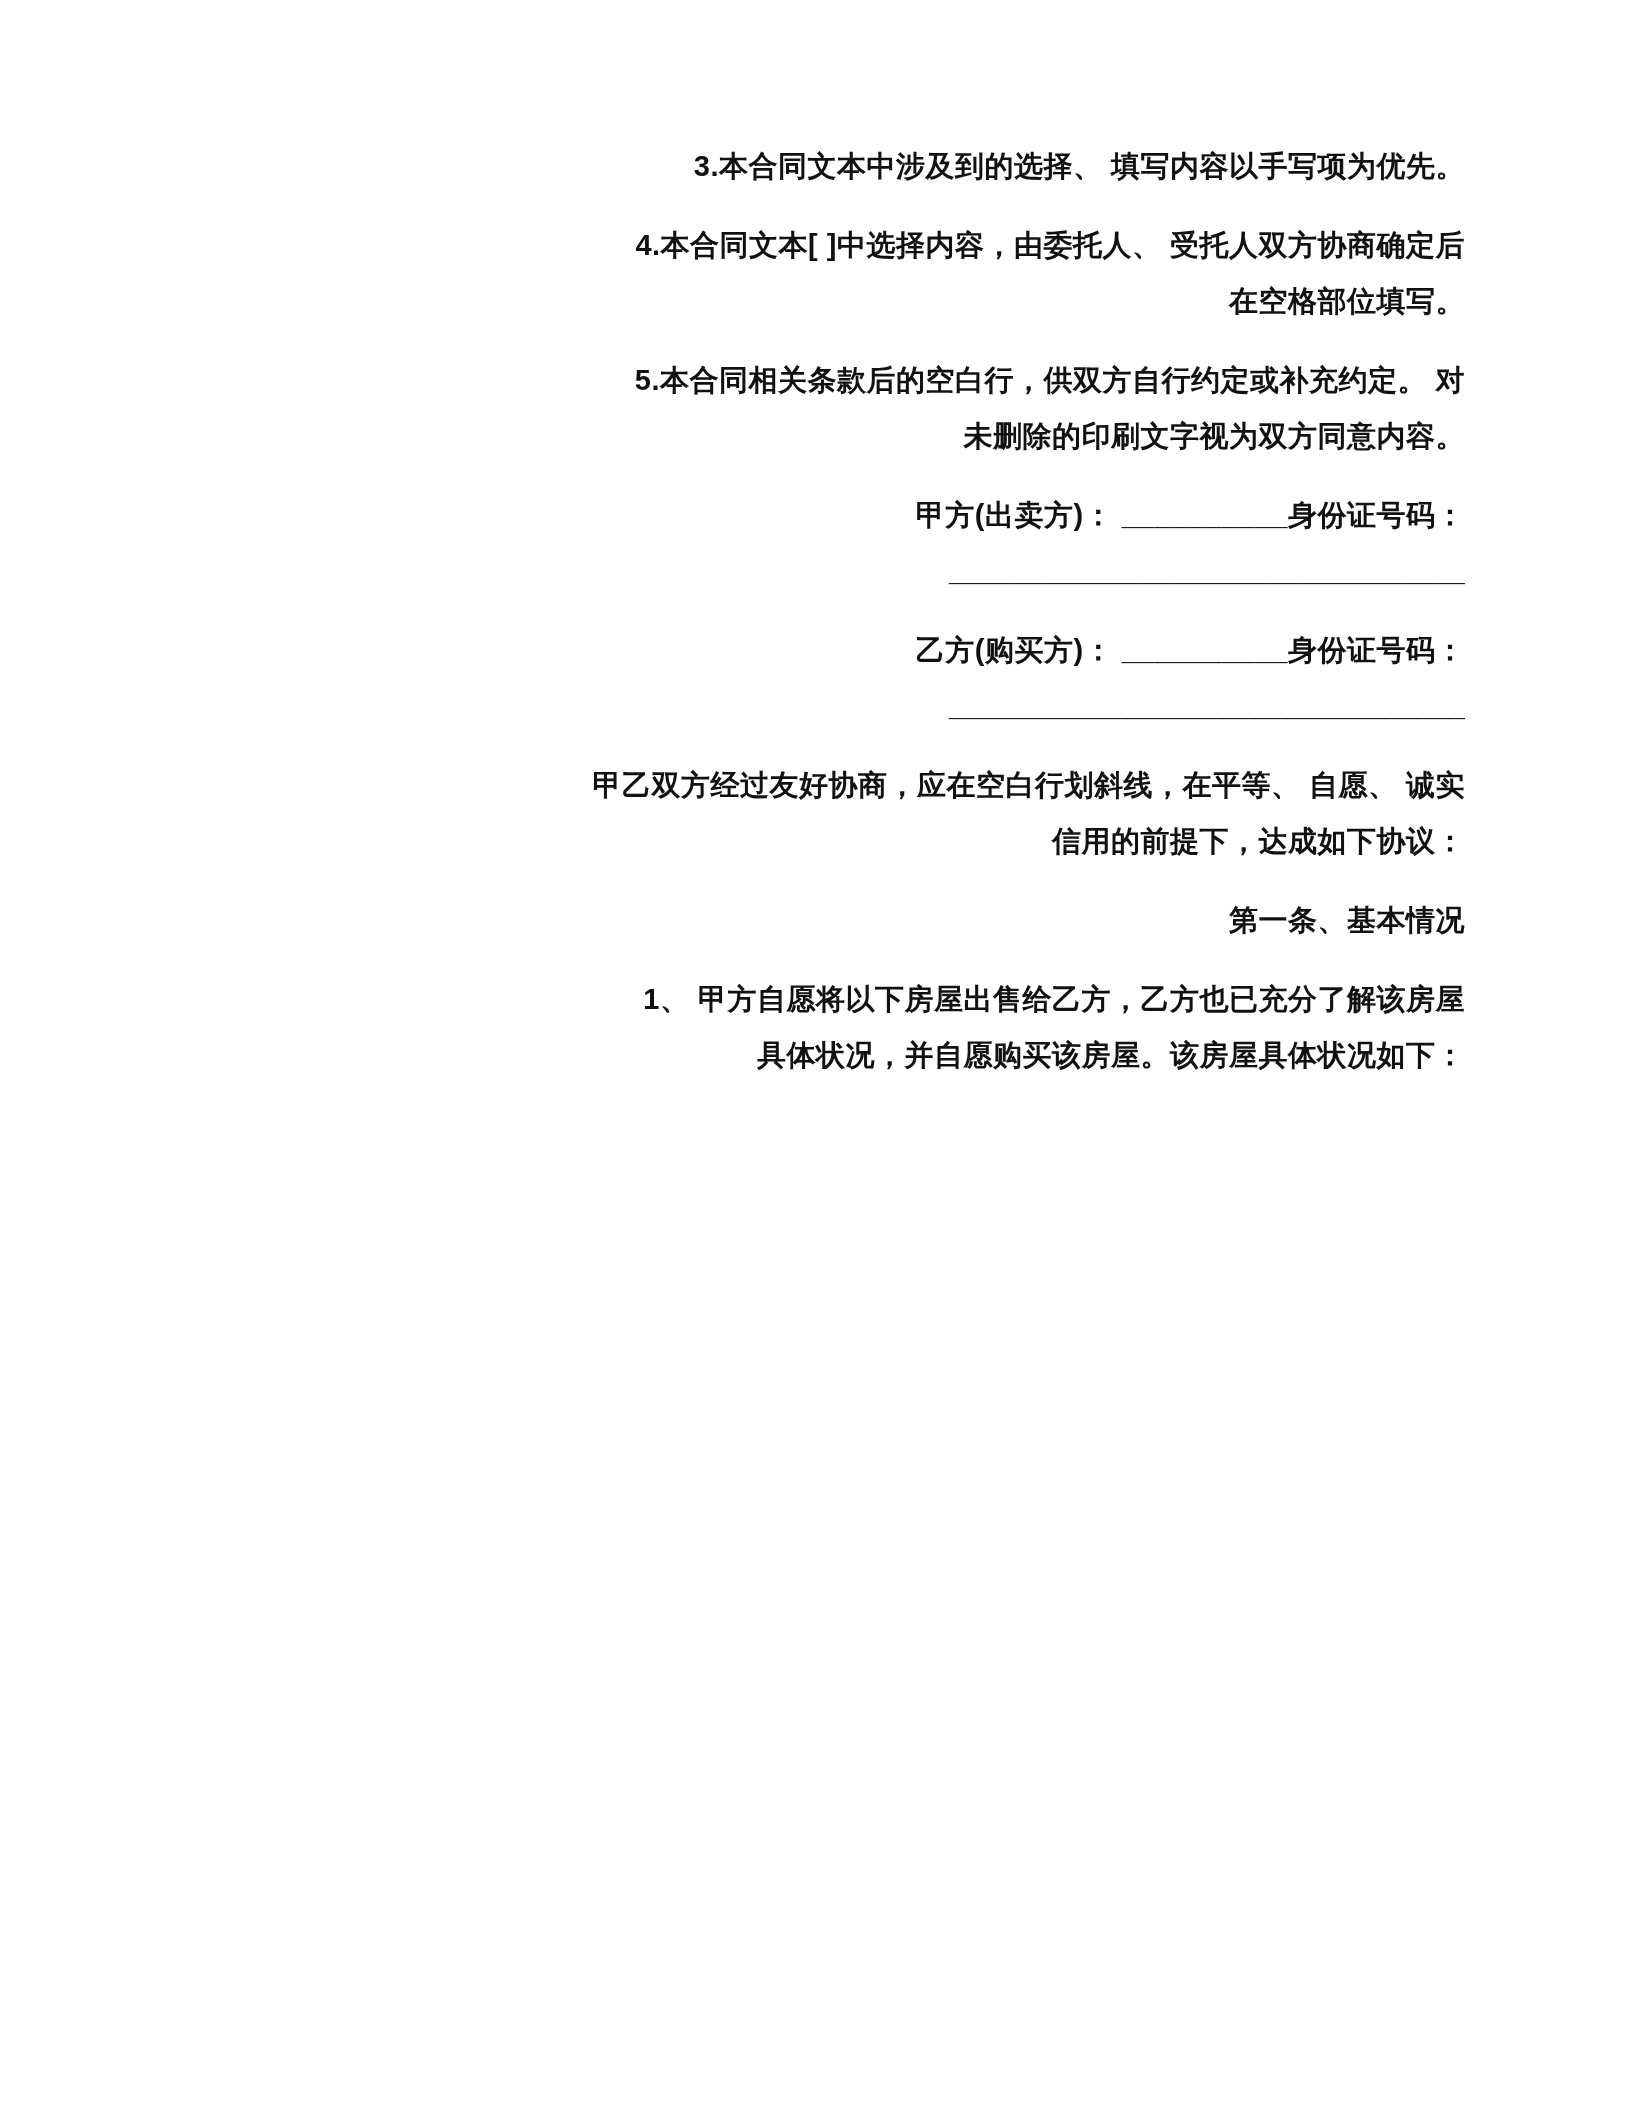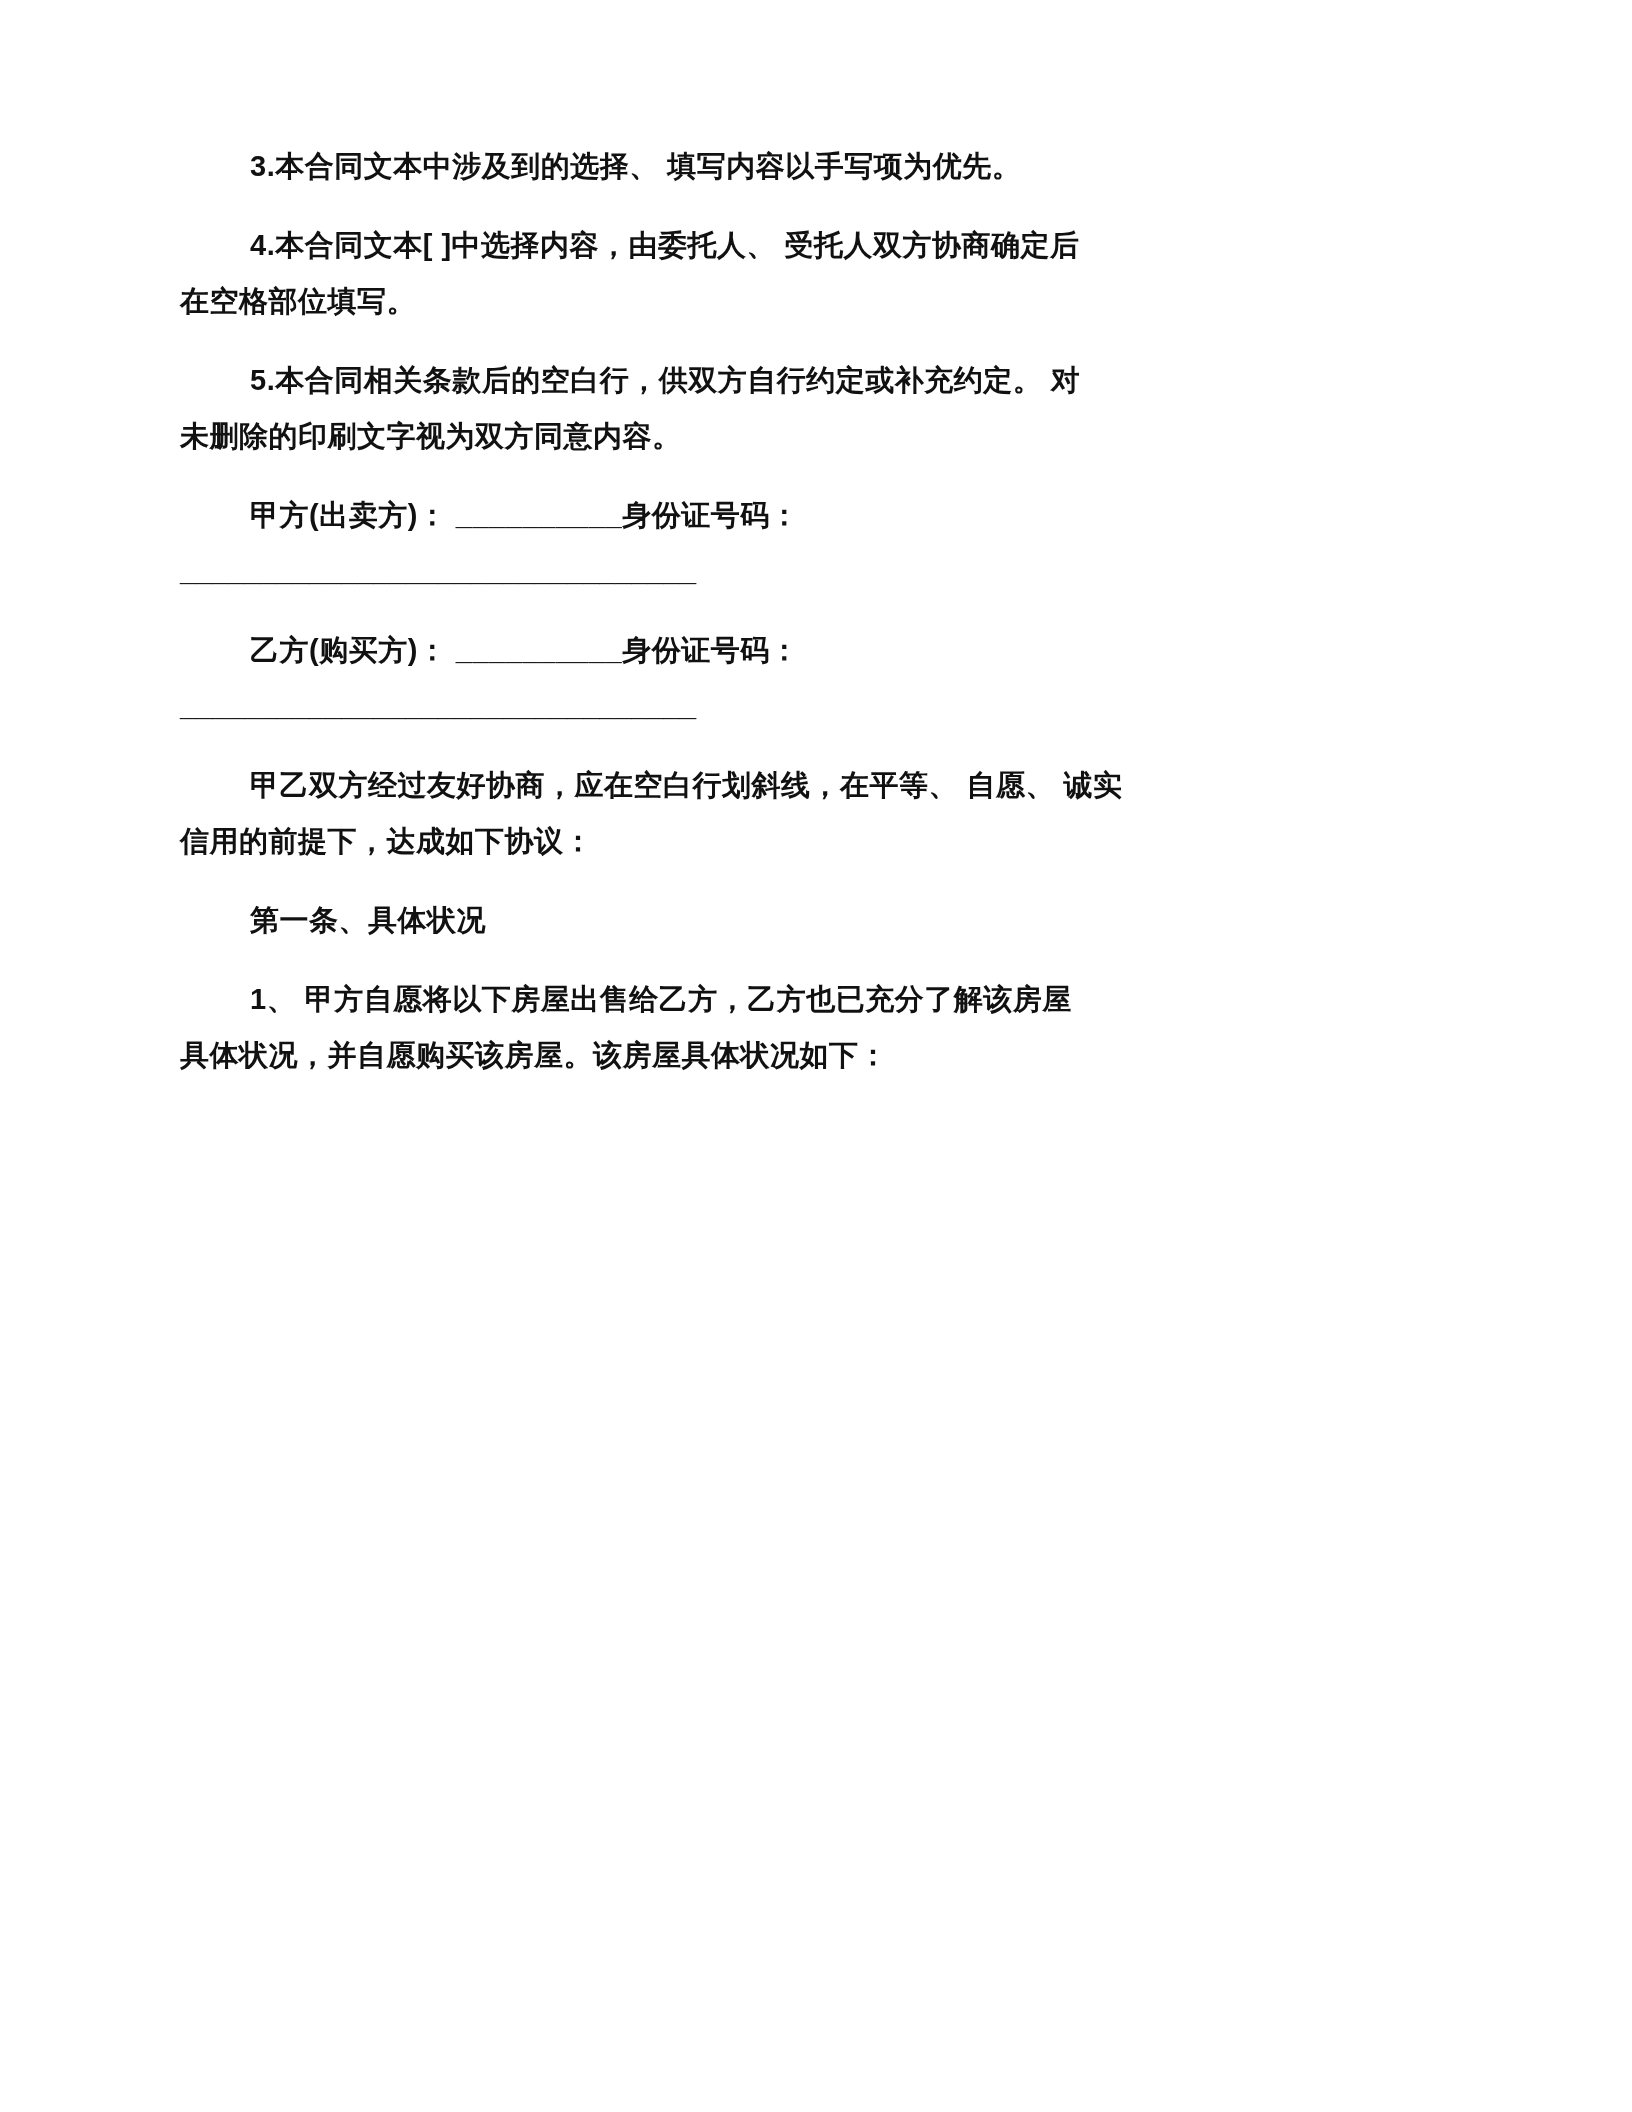--- a/index.html
+++ b/index.html
@@ -35,21 +35,21 @@
   .line.indent {
     text-indent: 70px;
   }
   .line.blankline {
     letter-spacing: 0;
   }
 </style>
 </head>
 <body>
 
-<div class="page" style="background: rgb(255, 255, 255);">
+<div class="page" style="background: rgb(255, 255, 255); text-align: right;">
   <div class="doc-body" style="color: rgb(17, 17, 17);">
       <div class="para">
         <div class="line indent">3.本合同文本中涉及到的选择、 填写内容以手写项为优先。</div>
       </div>
       <div class="para">
         <div class="line indent">4.本合同文本[ ]中选择内容，由委托人、 受托人双方协商确定后</div>
         <div class="line">在空格部位填写。</div>
       </div>
       <div class="para">
         <div class="line indent">5.本合同相关条款后的空白行，供双方自行约定或补充约定。 对</div>
@@ -61,20 +61,20 @@
       </div>
       <div class="para">
         <div class="line indent">乙方(购买方)： __________身份证号码：</div>
         <div class="line blankline">________________________________</div>
       </div>
       <div class="para">
         <div class="line indent">甲乙双方经过友好协商，应在空白行划斜线，在平等、 自愿、 诚实</div>
         <div class="line">信用的前提下，达成如下协议：</div>
       </div>
       <div class="para">
-        <div class="line indent">第一条、具体状况</div>
+        <div class="line indent">第一条、基本情况</div>
       </div>
       <div class="para">
         <div class="line indent">1、 甲方自愿将以下房屋出售给乙方，乙方也已充分了解该房屋</div>
         <div class="line">具体状况，并自愿购买该房屋。该房屋具体状况如下：</div>
       </div>
     </div>
 </div>
 
 </body></html>

